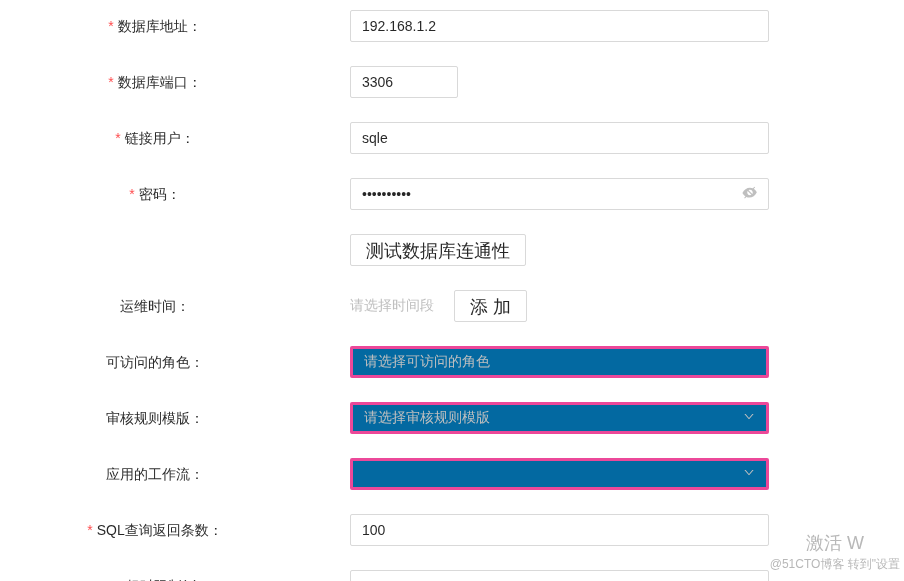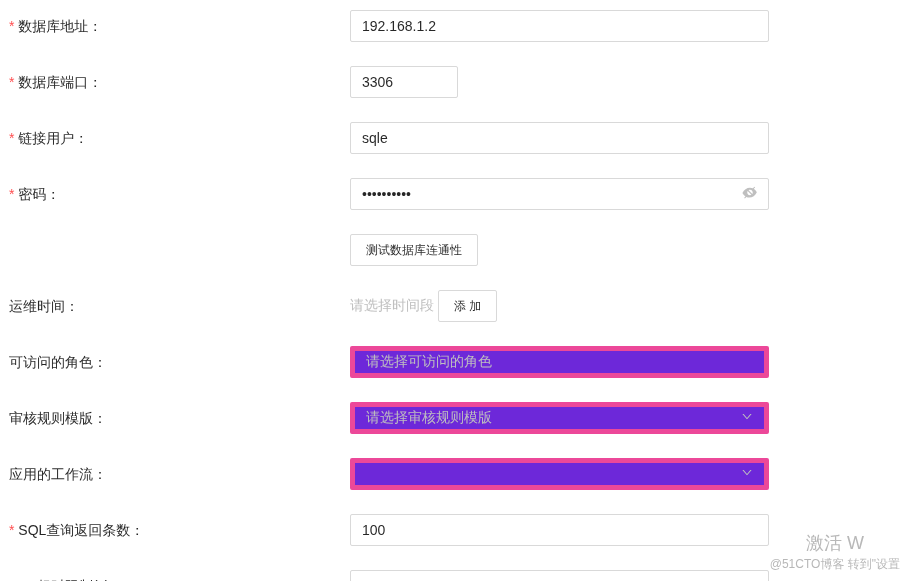--- a/index.html
+++ b/index.html
@@ -10,25 +10,24 @@
       background: #fff;
       padding: 10px 0;
     }
     .form-row {
       display: flex;
       align-items: center;
       margin-bottom: 24px;
     }
     .label-col {
       width: 318px;
-      text-align: left;
+      text-align: center;
       padding-right: 8px;
       color: rgba(0,0,0,0.85);
       line-height: 32px;
-      padding-left: 9px;
     }
     .required::before {
       content: "* ";
       color: #ff4d4f;
       font-family: SimSun, sans-serif;
     }
     .field-col {
       flex: 1;
       padding-right: 135px;
       padding-left: 32px;
@@ -62,38 +61,38 @@
       color: #bfbfbf;
       cursor: pointer;
       font-size: 14px;
     }
     .btn {
       height: 32px;
       padding: 4px 15px;
       border: 1px solid #d9d9d9;
       border-radius: 2px;
       background: #fff;
-      font-size: 12px;
+      font-size: 18px;
       color: rgba(0,0,0,0.85);
       cursor: pointer;
     }
     .inline-add {
       display: flex;
       align-items: center;
-      gap: 4px;
+      gap: 20px;
     }
     .select {
       position: relative;
       width: 100%;
       height: 32px;
-      border: 5px solid #ec4899;
+      border: 3px solid #ec4899;
       border-radius: 2px;
       padding: 4px 30px 4px 11px;
       cursor: pointer;
-      background: #6d28d9;
+      background: #0369a1;
       display: flex;
       align-items: center;
     }
     .select-placeholder {
       color: #bfbfbf;
     }
     .chevron {
       position: absolute;
       right: 11px;
       top: 50%;

